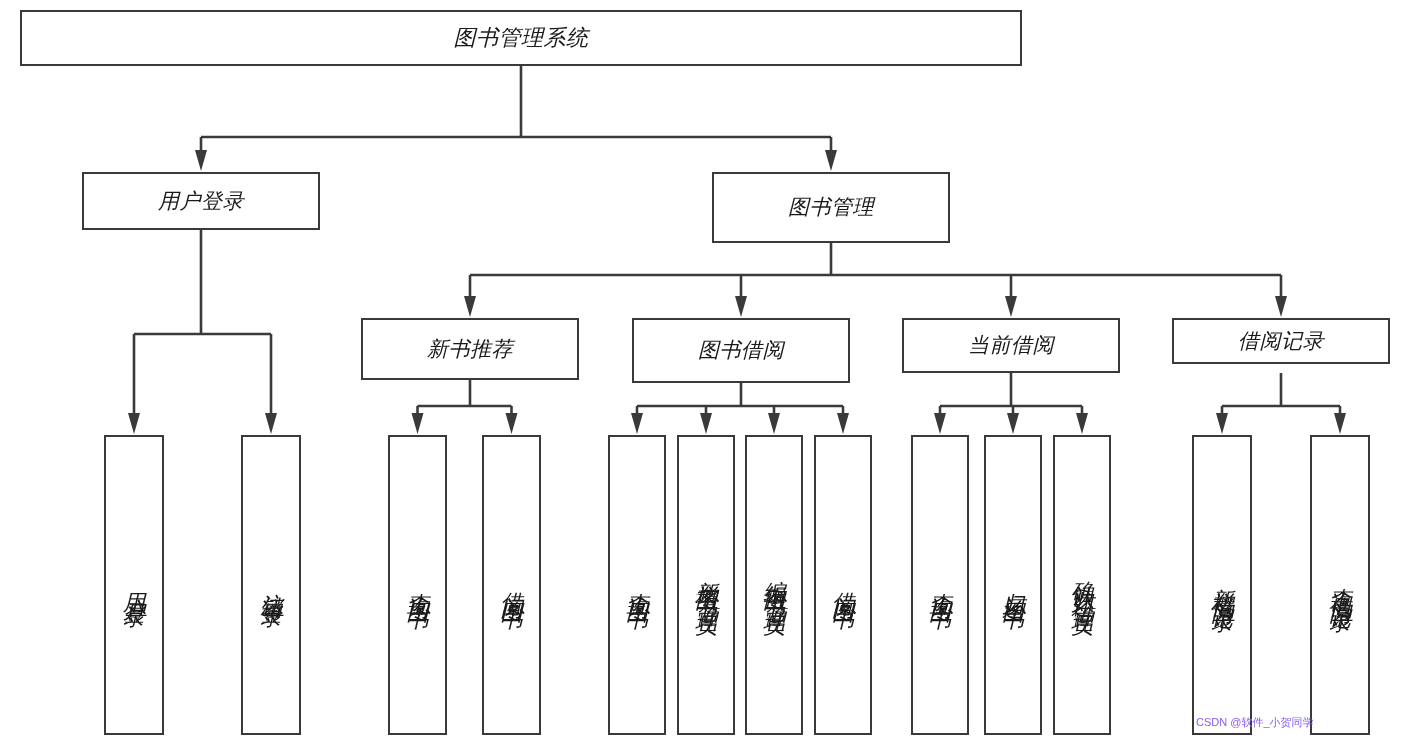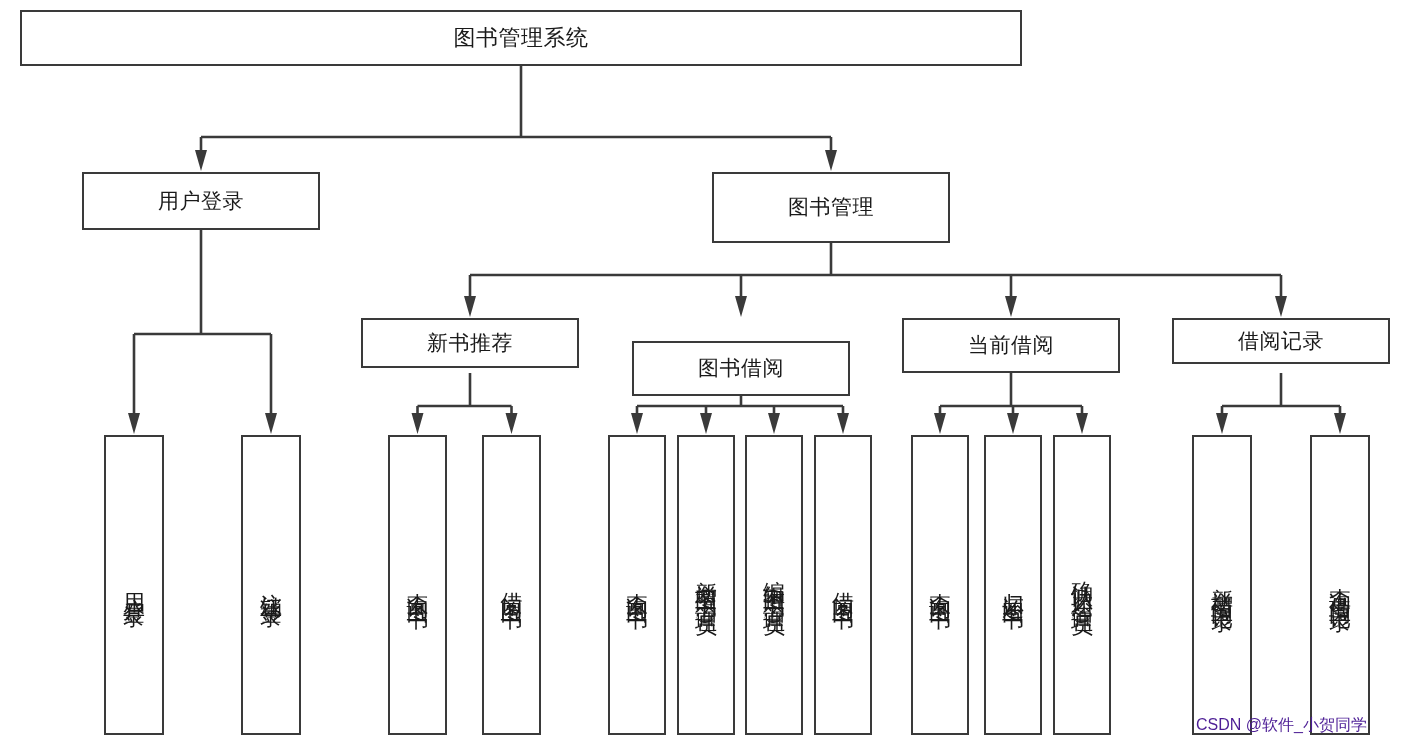--- a/index.html
+++ b/index.html
@@ -36,20 +36,21 @@
     align-items: center;
     justify-content: center;
     overflow: hidden;
   }
   .node-label {
     color: #1a1a1a;
     line-height: 1.18;
     text-align: center;
     white-space: nowrap;
     user-select: none;
+    font-style: italic;
   }
   .node-box.horizontal .node-label {
     font-size: 21px;
     letter-spacing: 0.5px;
   }
   .node-box.horizontal.root .node-label {
     font-size: 22px;
   }
   .node-box.vertical {
     align-items: center;
@@ -57,22 +58,22 @@
   }
   .node-box.vertical .node-label {
     writing-mode: vertical-rl;
     text-orientation: upright;
     font-size: 22px;
     letter-spacing: 5px;
     line-height: 1;
   }
   .watermark {
     position: absolute;
-    color: #4c1d95;
-    font-size: 16px;
+    color: #8b5cf6;
+    font-size: 11px;
     white-space: nowrap;
     user-select: none;
     font-family: "Liberation Sans", "DejaVu Sans", sans-serif;
   }
 </style>
 </head>
 <body>
 
 <div id="diagram-root">
   <svg class="diagram-canvas" id="connector-layer" viewBox="0 0 1405 747" preserveAspectRatio="none" aria-hidden="true">
@@ -137,24 +138,24 @@
   <div id="node-layer">
       <div class="node-box horizontal root" style="left: 20px; top: 10px; width: 1002px; height: 56px;">
         <span class="node-label">图书管理系统</span>
       </div>
       <div class="node-box horizontal" style="left: 82px; top: 172px; width: 238px; height: 58px;">
         <span class="node-label">用户登录</span>
       </div>
       <div class="node-box horizontal" style="left: 712px; top: 172px; width: 238px; height: 71px;">
         <span class="node-label">图书管理</span>
       </div>
-      <div class="node-box horizontal" style="left: 361px; top: 318px; width: 218px; height: 50px;">
+      <div class="node-box horizontal" style="left: 361px; top: 318px; width: 218px; height: 62px;">
         <span class="node-label">新书推荐</span>
       </div>
-      <div class="node-box horizontal" style="left: 632px; top: 318px; width: 218px; height: 55px; margin-top: 23px;">
+      <div class="node-box horizontal" style="left: 632px; top: 318px; width: 218px; height: 65px;">
         <span class="node-label">图书借阅</span>
       </div>
       <div class="node-box horizontal" style="left: 902px; top: 318px; width: 218px; height: 55px;">
         <span class="node-label">当前借阅</span>
       </div>
       <div class="node-box horizontal" style="left: 1172px; top: 318px; width: 218px; height: 46px;">
         <span class="node-label">借阅记录</span>
       </div>
       <div class="node-box vertical" style="left: 104px; top: 435px; width: 60px; height: 300px;">
         <span class="node-label">用户登录</span>

